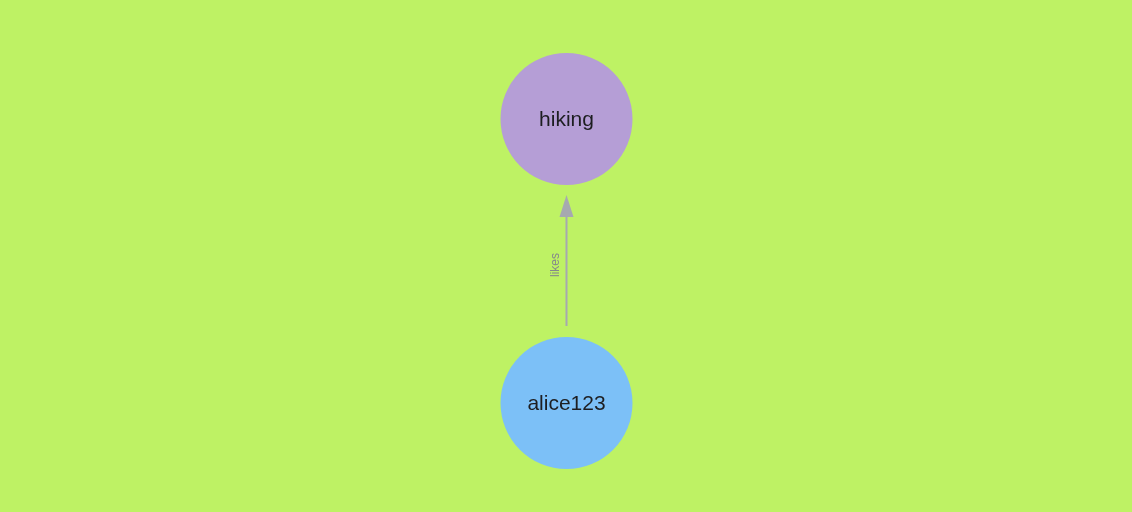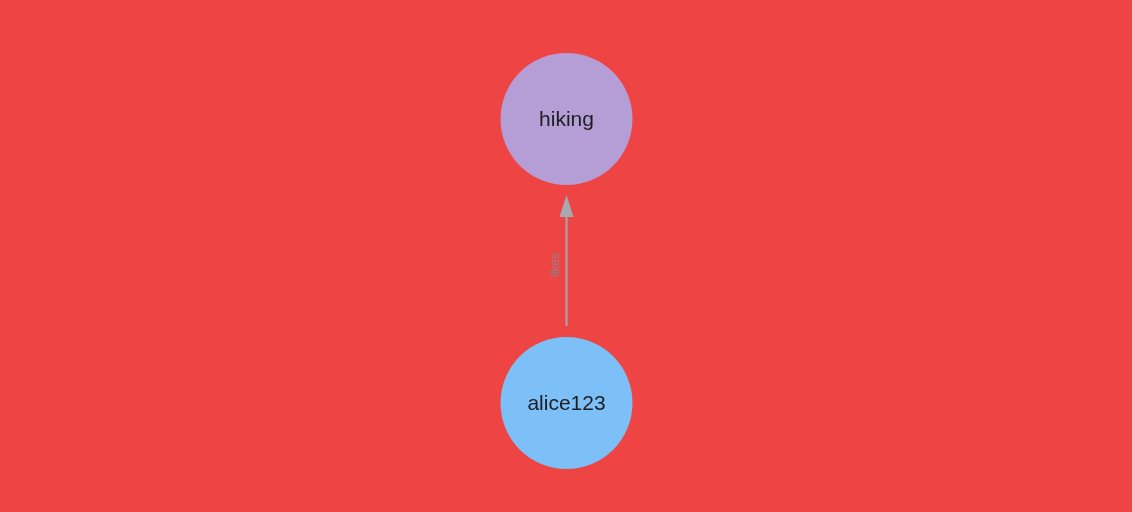--- a/index.html
+++ b/index.html
@@ -30,21 +30,21 @@
   .node-circle {
     cursor: pointer;
   }
   .edge-line {
     cursor: pointer;
   }
 </style>
 </head>
 <body>
 
-<div class="canvas" style="background: #ef4444;">
+<div class="canvas" style="background: #bef264;">
   <svg width="1132" height="512" viewBox="0 0 1132 512">
 
     <g>
       <line class="edge-line" x1="566.5" y1="326" x2="566.5" y2="213" stroke-width="2" stroke="#a6a9b0"></line>
       <polygon points="566.5,195 559.5,217 573.5,217" fill="#a6a9b0"></polygon>
       <text class="edge-label" x="555" y="269" transform="rotate(-90 555 265)" fill="#85878c">likes</text>
     </g>
 
     <g>
       <circle class="node-circle" cx="566.5" cy="119" r="66" fill="#b59ed6"></circle>

